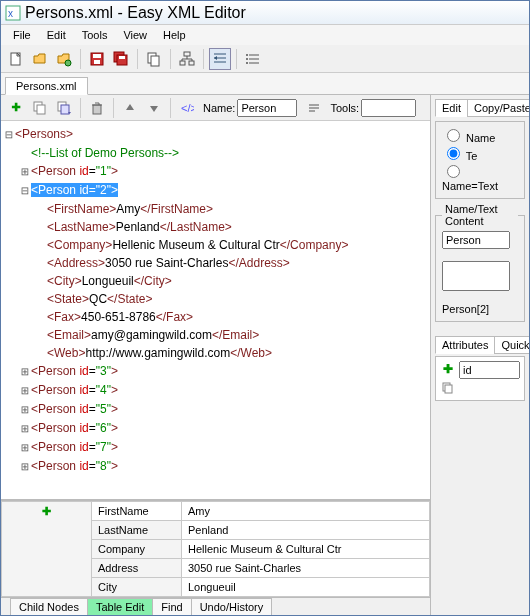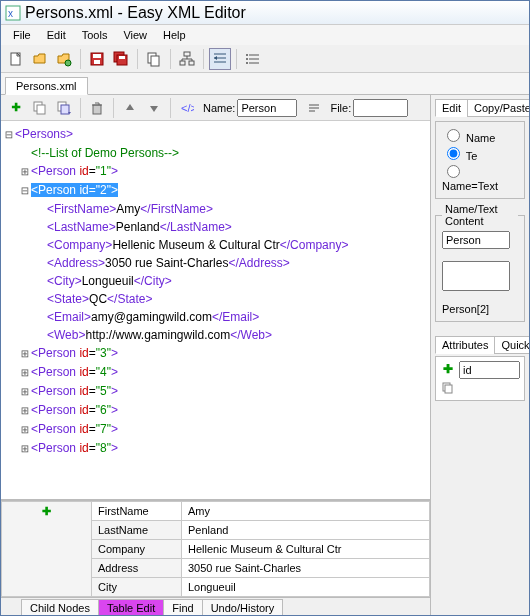--- a/index.html
+++ b/index.html
@@ -15,35 +15,35 @@
   .filetab-row { height: 22px; display: flex; align-items: flex-end; border-bottom: 1px solid #bbb; padding-left: 4px; background: #f5f5f5; }
   .filetab { background: #fff; border: 1px solid #bbb; border-bottom: 1px solid #fff; padding: 2px 10px; margin-bottom: -1px; font-size: 11px; }
   .main { display: flex; height: calc(616px - 24px - 20px - 28px - 22px); }
   .left { flex: 0 0 430px; display: flex; flex-direction: column; border-right: 1px solid #bbb; }
   .tree-toolbar { display: flex; align-items: center; height: 26px; padding: 2px 4px; gap: 2px; background: #f0f0f0; border-bottom: 1px solid #ccc; }
   .tree-toolbar input[type=text] { font-size: 11px; height: 18px; }
   .tree-toolbar .lbl { margin-left: 3px; }
   .tree { flex: 1; overflow: auto; padding: 4px 2px; font-family: Tahoma, Arial, sans-serif; font-size: 12px; line-height: 18px; }
   .node { white-space: nowrap; }
   .twisty { display: inline-block; width: 12px; text-align: center; color: #555; font-size: 10px; cursor: default; user-select: none;}
-  .tag-open, .tag-close { color: #6d28d9; }
+  .tag-open, .tag-close { color: #7f1d1d; }
   .attr-name { color: #cc0000; }
   .attr-val { color: #008800; }
   .text-val { color: #000; }
   .comment { color: #008000; }
   .selected { background: #3399ff; color: #fff; }
   .selected .tag-open, .selected .tag-close, .selected .attr-name, .selected .attr-val { color: #fff; }
   .bottom-panel { border-top: 2px solid #bbb; background: #fff; }
   .grid { border-collapse: collapse; width: 100%; }
   .grid td { border: 1px solid #c8c8c8; padding: 3px 6px; font-size: 11px; height: 18px; }
   .grid td:first-child { background: #f4f4f4; width: 90px; }
   .addcol { width: 18px; background: #f4f4f4; text-align: center; color: #090; vertical-align: top;}
-  .bottom-tabs { display: flex; border-top: 1px solid #bbb; background: #f0f0f0; height: 20px; align-items: center; padding-left: 20px; }
+  .bottom-tabs { display: flex; border-top: 1px solid #bbb; background: #f0f0f0; height: 20px; padding-left: 9px; }
   .btab { padding: 2px 8px; border: 1px solid #bbb; background: #f8f8f8; margin-right: -1px; font-size: 11px; }
-  .btab.active { background: #d946ef; border-bottom: 1px solid #fff; }
+  .btab.active { background: #86efac; border-bottom: 1px solid #fff; }
   .right { flex: 1; background: #f0f0f0; padding: 4px; font-size: 11px; overflow: hidden; }
   .right .tabrow { display: flex; margin-bottom: 2px;}
   .right .rtab { padding: 2px 6px; border: 1px solid #bbb; background: #fff; margin-right: -1px;}
   .right .rtab.active { background: #fff; border-bottom: 1px solid #fff; }
   .right fieldset { border: 1px solid #bbb; margin: 4px 0; padding: 4px 6px 6px; font-size: 11px;}
   .right fieldset legend { font-size: 11px; padding: 0 3px;}
   .right input[type=text] { width: 80px; font-size: 11px;}
   .radiolabel { margin-right: 8px;}
   .attr-toolbar { display: flex; flex-direction: column; gap: 3px; margin-right:3px;}
   .attr-toolbar span { width:16px; height:16px; display:flex; align-items:center; justify-content:center; font-size:12px; }
@@ -184,36 +184,37 @@
             <text x="1" y="11" font-size="11" fill="#55f">&lt;/&gt;</text>
           </svg>
         </div>
       <span class="lbl">Name:</span>
       <input type="text" style="width: 60px;" value="Person">
       <div class="tbtn" style="margin-left:4px">
           <svg width="14" height="14">
             <path d="M2 4 h10 M2 7 h10 M2 10 h6" stroke="#555"></path>
           </svg>
         </div>
-      <span class="lbl">File:</span>
+      <span class="lbl">Tools:</span>
       <input type="text" style="width: 55px;">
     </div>
 
     <div class="tree">
       <div class="node"><span class="twisty">⊟</span><span class="tag-open">&lt;<span>Persons</span>&gt;</span></div>
       <div class="node" style="padding-left:16px"><span class="twisty"></span><span class="comment">&lt;!--<span>List of Demo Persons</span>--&gt;</span></div>
       <div class="node" style="padding-left:16px"><span class="twisty">⊞</span><span class="tag-open">&lt;Person</span> <span class="attr-name">id</span>=<span class="attr-val">"<span>1</span>"</span><span class="tag-open">&gt;</span></div>
       <div class="node" style="padding-left:16px"><span class="twisty">⊟</span><span class="selected"><span class="tag-open">&lt;Person</span> <span class="attr-name">id</span>=<span class="attr-val">"<span>2</span>"</span><span class="tag-open">&gt;</span></span></div>
       <div id="childContainer">
           <div class="node" style="padding-left: 44px;"><span class="tag-open">&lt;FirstName&gt;</span><span class="text-val">Amy</span><span class="tag-close">&lt;/FirstName&gt;</span></div>
           <div class="node" style="padding-left: 44px;"><span class="tag-open">&lt;LastName&gt;</span><span class="text-val">Penland</span><span class="tag-close">&lt;/LastName&gt;</span></div>
           <div class="node" style="padding-left: 44px;"><span class="tag-open">&lt;Company&gt;</span><span class="text-val">Hellenic Museum &amp; Cultural Ctr</span><span class="tag-close">&lt;/Company&gt;</span></div>
           <div class="node" style="padding-left: 44px;"><span class="tag-open">&lt;Address&gt;</span><span class="text-val">3050 rue Saint-Charles</span><span class="tag-close">&lt;/Address&gt;</span></div>
           <div class="node" style="padding-left: 44px;"><span class="tag-open">&lt;City&gt;</span><span class="text-val">Longueuil</span><span class="tag-close">&lt;/City&gt;</span></div>
           <div class="node" style="padding-left: 44px;"><span class="tag-open">&lt;State&gt;</span><span class="text-val">QC</span><span class="tag-close">&lt;/State&gt;</span></div>
+          <div class="node" style="padding-left: 44px;"><span class="tag-open">&lt;Fax&gt;</span><span class="text-val">450-651-8786</span><span class="tag-close">&lt;/Fax&gt;</span></div>
           <div class="node" style="padding-left: 44px;"><span class="tag-open">&lt;Email&gt;</span><span class="text-val">amy@gamingwild.com</span><span class="tag-close">&lt;/Email&gt;</span></div>
           <div class="node" style="padding-left: 44px;"><span class="tag-open">&lt;Web&gt;</span><span class="text-val">http://www.gamingwild.com</span><span class="tag-close">&lt;/Web&gt;</span></div>
         </div>
       <div id="siblingContainer">
           <div class="node" style="padding-left: 16px;"><span class="twisty">⊞</span><span class="tag-open">&lt;Person</span> <span class="attr-name">id</span>=<span class="attr-val">"3"</span><span class="tag-open">&gt;</span></div>
           <div class="node" style="padding-left: 16px;"><span class="twisty">⊞</span><span class="tag-open">&lt;Person</span> <span class="attr-name">id</span>=<span class="attr-val">"4"</span><span class="tag-open">&gt;</span></div>
           <div class="node" style="padding-left: 16px;"><span class="twisty">⊞</span><span class="tag-open">&lt;Person</span> <span class="attr-name">id</span>=<span class="attr-val">"5"</span><span class="tag-open">&gt;</span></div>
           <div class="node" style="padding-left: 16px;"><span class="twisty">⊞</span><span class="tag-open">&lt;Person</span> <span class="attr-name">id</span>=<span class="attr-val">"6"</span><span class="tag-open">&gt;</span></div>
           <div class="node" style="padding-left: 16px;"><span class="twisty">⊞</span><span class="tag-open">&lt;Person</span> <span class="attr-name">id</span>=<span class="attr-val">"7"</span><span class="tag-open">&gt;</span></div>
           <div class="node" style="padding-left: 16px;"><span class="twisty">⊞</span><span class="tag-open">&lt;Person</span> <span class="attr-name">id</span>=<span class="attr-val">"8"</span><span class="tag-open">&gt;</span></div>

